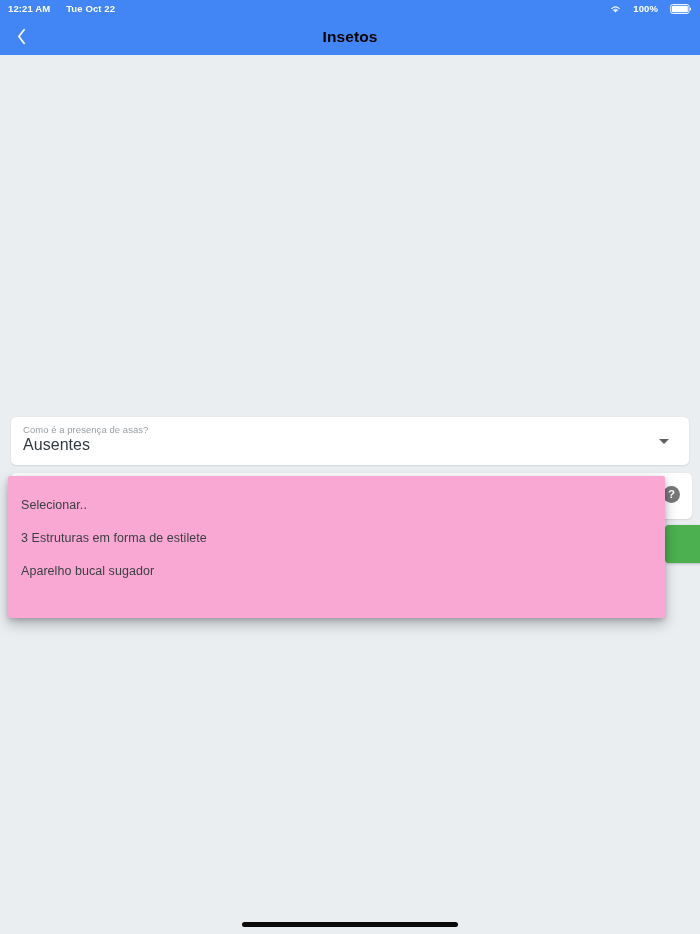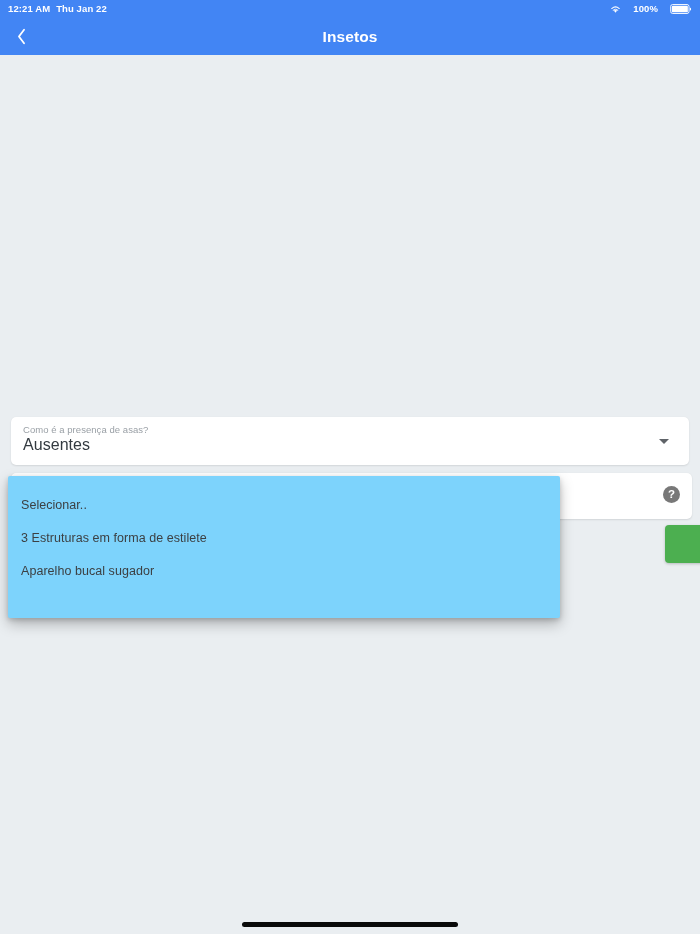--- a/index.html
+++ b/index.html
@@ -17,21 +17,21 @@
 
   
   #status-bar {
     position:absolute; top:0; left:0;
     width:700px; height:18px;
     background:#4285f4;
     display:flex; align-items:center;
     padding:0 8px;
     color:#ffffff;
   }
-  .sb-left { display:flex; align-items:flex-end; gap:6px; }
+  .sb-left { display:flex; align-items:flex-end; gap:16px; }
   .sb-right { margin-left:auto; display:flex; align-items:center; gap:12px; }
   .sb-text {
     font-size:9.5px; font-weight:bold;
     letter-spacing:.1px; color:#ffffff;
     line-height:18px; white-space:nowrap;
   }
   .wifi-icon { width:11px; height:9px; display:block; }
   .battery-icon { width:22px; height:10px; display:block; }
 
   
@@ -44,21 +44,21 @@
     position:absolute; left:4px; top:0;
     width:34px; height:37px;
     display:flex; align-items:center; justify-content:center;
     cursor:pointer;
   }
   .chev-left { width:11px; height:17px; display:block; }
   #nav-title {
     position:absolute; left:0; top:0;
     width:700px; height:37px;
     display:flex; align-items:center; justify-content:center;
-    color:#ffffff; font-size:15.5px; font-weight:bold;
+    color:#000000; font-size:15.5px; font-weight:bold;
     letter-spacing:.1px; pointer-events:none;
   }
 
   
   #content {
     position:absolute; top:55px; left:0;
     width:700px; height:879px;
     background:#eaeef1;
   }
 
@@ -118,22 +118,22 @@
     width:48px; height:38px;
     background:#4caf50;
     border-radius:4px;
     box-shadow:0 1px 3px rgba(0,0,0,.22);
     cursor:pointer;
   }
 
   
   #dropdown {
     position:absolute; left:8px; top:421px;
-    width:552px; height:142px;
-    background:#7dd3fc;
+    width:657px; height:142px;
+    background:#f9a8d4;
     border-radius:2px;
     box-shadow:0 6px 14px rgba(0,0,0,.26), 0 2px 5px rgba(0,0,0,.16);
     overflow:hidden;
     z-index:20;
   }
   .dd-item {
     height:33px;
     display:flex; align-items:center;
     padding:0 13px;
     font-size:12.5px; color:#3c4043;
@@ -151,21 +151,21 @@
   }
 </style>
 </head>
 <body>
 
 <div id="screen">
 
   <div id="status-bar">
     <div class="sb-left">
       <span class="sb-text">12:21 AM</span>
-      <span class="sb-text">Thu Jan 22</span>
+      <span class="sb-text">Tue Oct 22</span>
     </div>
     <div class="sb-right">
       <span>
         <svg class="wifi-icon" viewBox="0 0 16 12" aria-hidden="true">
           <path d="M8 10.6 L10.4 7.6 A4 4 0 0 0 5.6 7.6 Z" fill="#ffffff"></path>
           <path d="M2.5 4.6 A8.4 8.4 0 0 1 13.5 4.6" stroke="#ffffff" stroke-width="1.5" fill="none" stroke-linecap="round"></path>
           <path d="M4.6 6.9 A5.3 5.3 0 0 1 11.4 6.9" stroke="#ffffff" stroke-width="1.4" fill="none" stroke-linecap="round"></path>
         </svg>
       </span>
       <span class="sb-text">100%</span>

